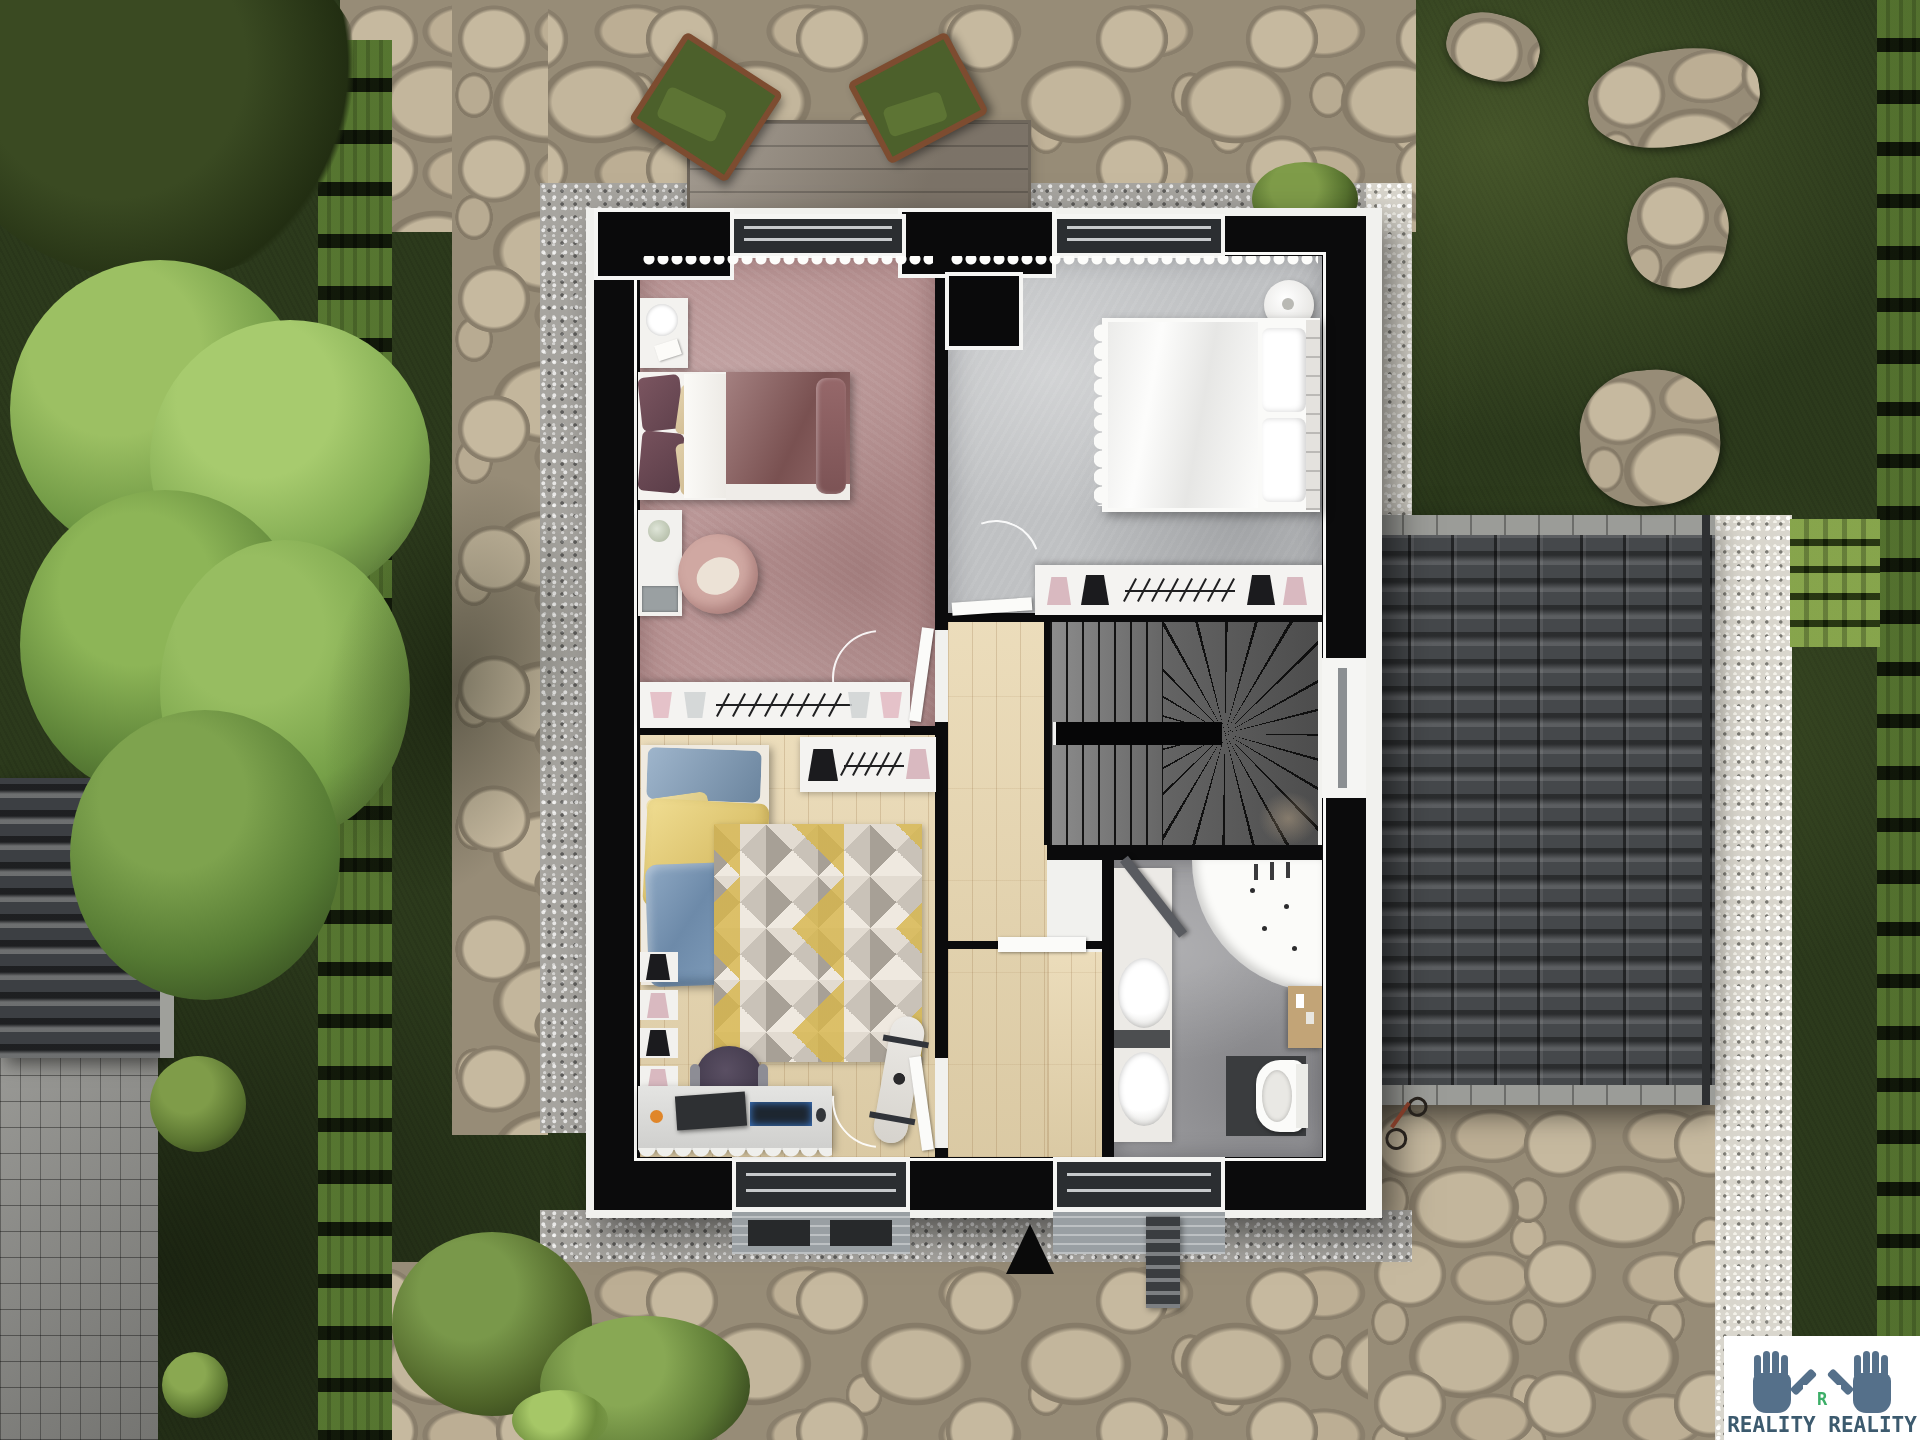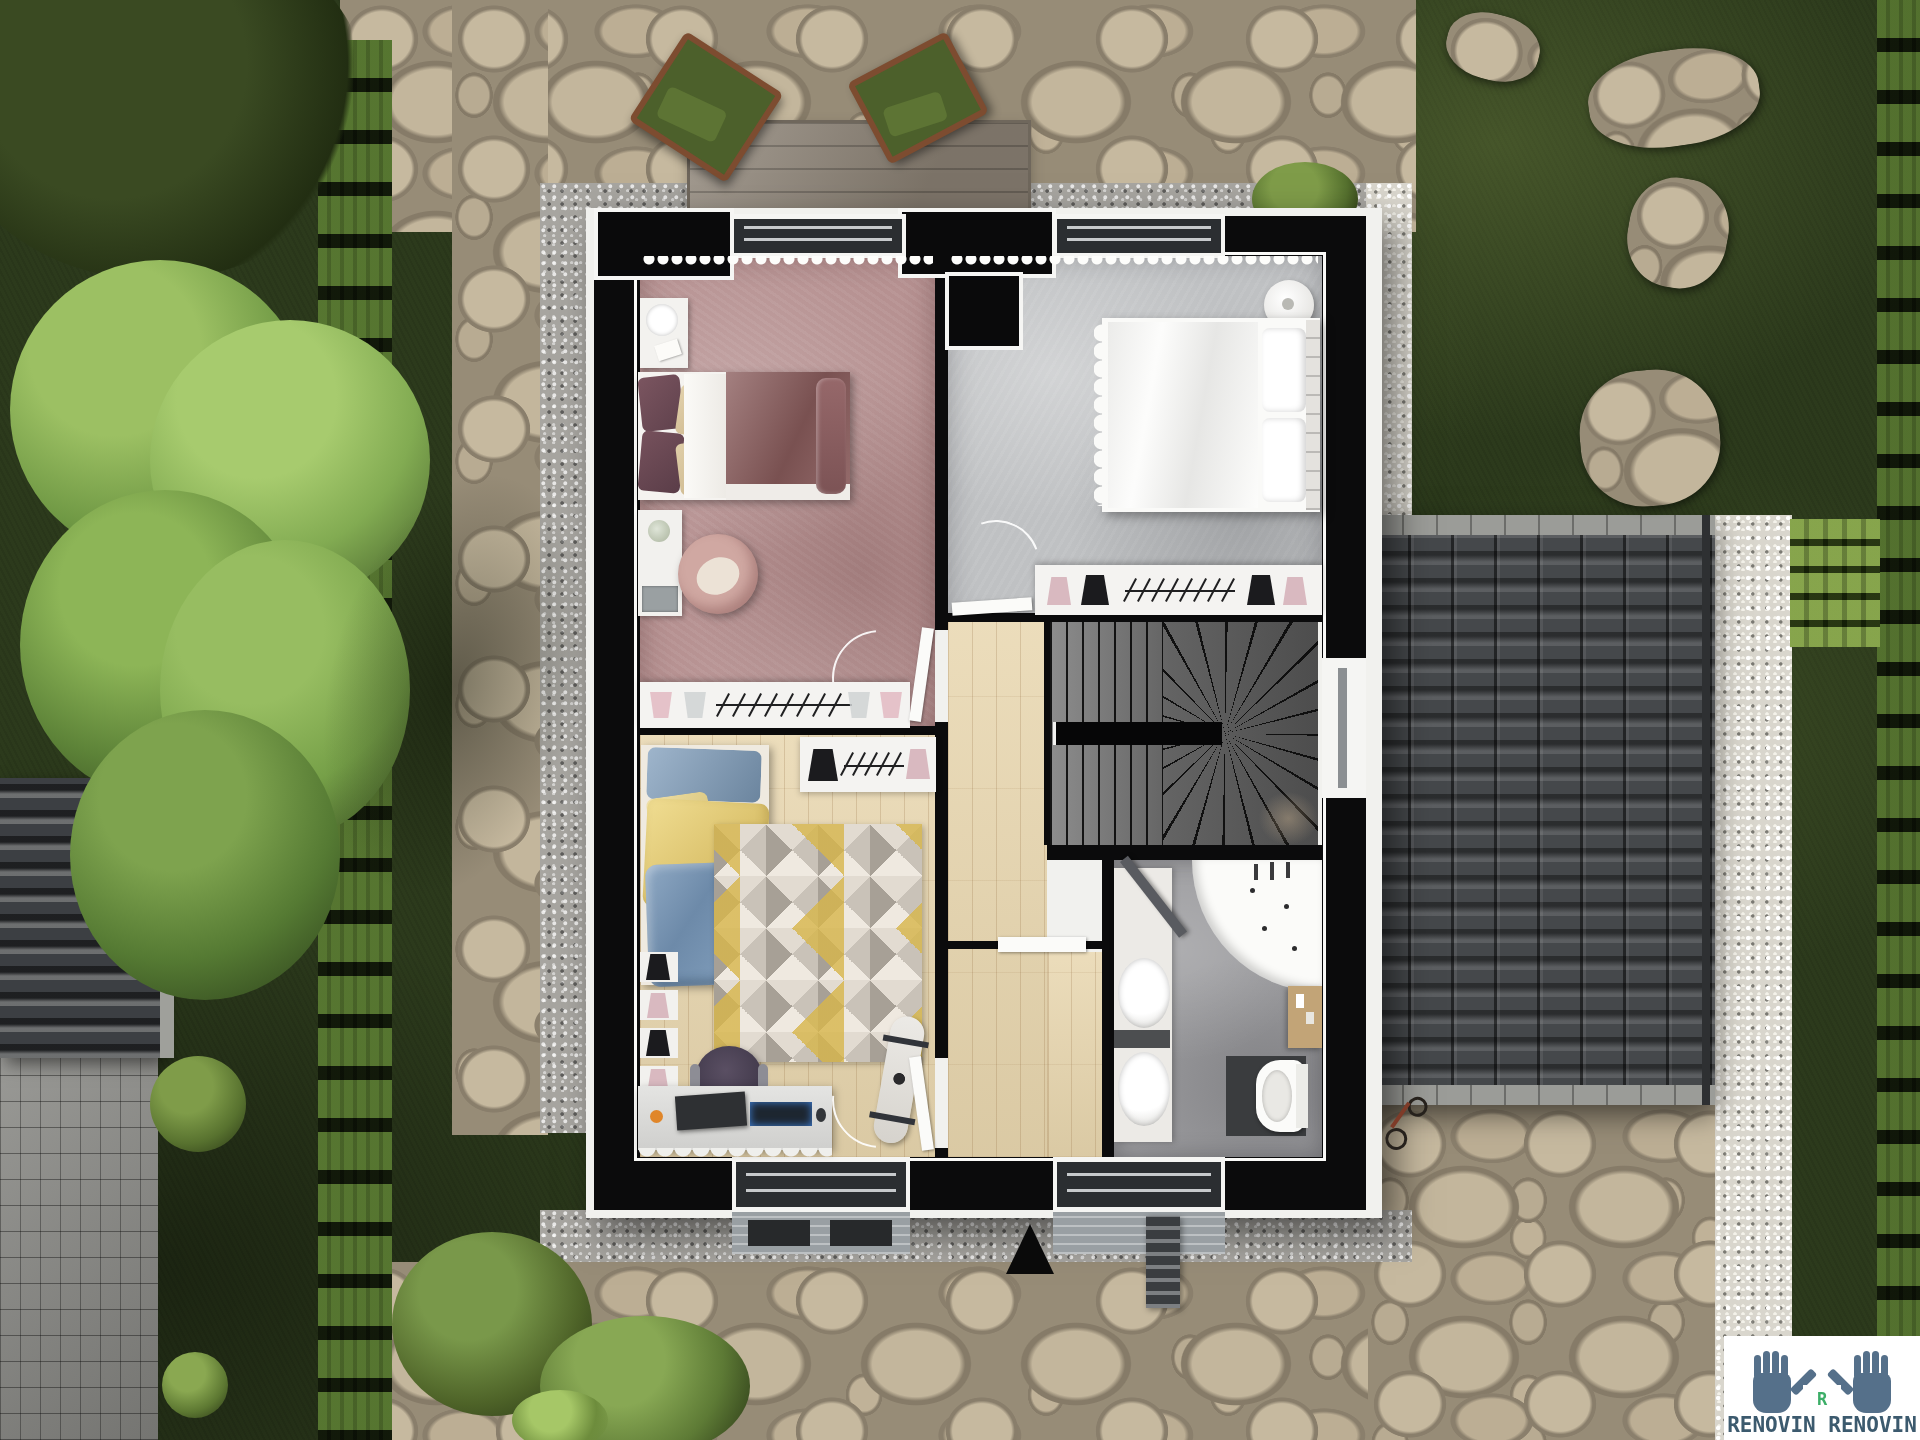--- a/index.html
+++ b/index.html
@@ -442,16 +442,16 @@
         <div class="finger" style="left:19px;top:-22px;background:#55708a;"></div>
         <div class="finger" style="left:28px;top:-18px;background:#55708a;"></div>
       </div>
 
       <div class="logo-roofL" style="left:52px;top:16px;background:#55708a;"></div>
       <div class="logo-roofR" style="left:89px;top:16px;background:#55708a;"></div>
       <div class="abs" style="left:56px;top:34px;width:38px;height:28px;background:#ffffff;display:flex;align-items:center;justify-content:center;">
         <span class="logo-initial" style="color:#3cae68;">R</span>
       </div>
     </div>
-    <div class="logo-text" style="color:#3c5a6e;">RENOVIN RENOVIN</div>
+    <div class="logo-text" style="color:#3c5a6e;">REALITY REALITY</div>
   </div>
 
 </div>
 
 </body></html>

